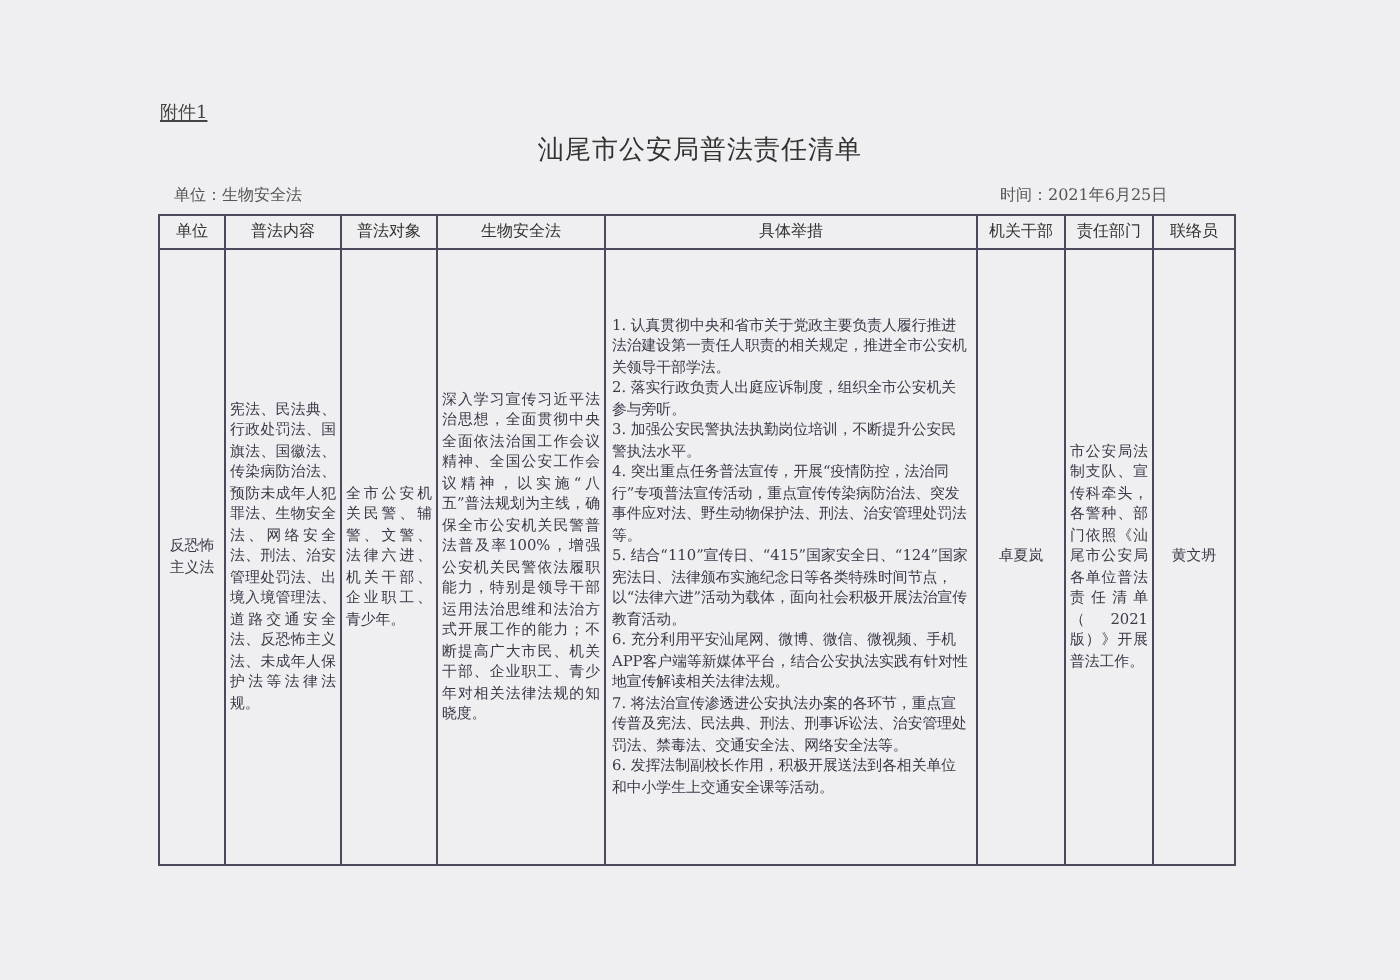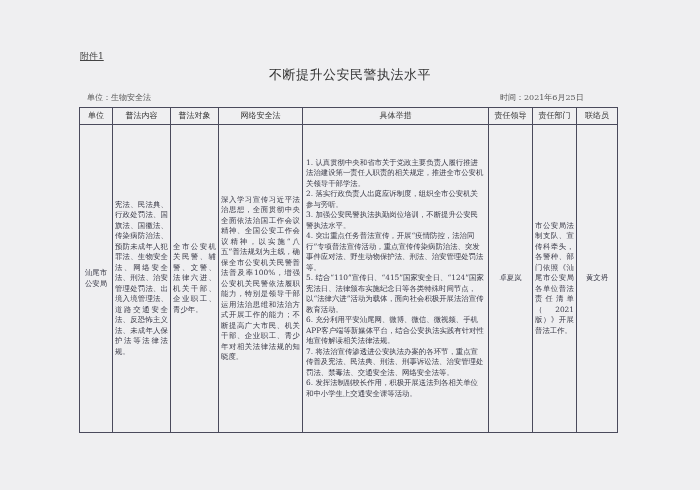--- a/index.html
+++ b/index.html
@@ -24,50 +24,50 @@
   th { height:16px; font-weight:normal; font-size:8px; color:#333; }
   td.body { height:307px; }
   td.measures { vertical-align:middle; padding:0 3px; }
   .center { text-align:center; }
   .c-text { text-align:justify; }
 </style>
 </head>
 <body>
 
 <div class="attach">附件1</div>
-<div class="title">不断提升公安民警执法水平</div>
+<div class="title">汕尾市公安局普法责任清单</div>
 <div class="unit">单位：生物安全法</div>
 <div class="date">时间：2021年6月25日</div>
 
 <table>
   <colgroup>
     <col style="width:33px">
     <col style="width:58px">
     <col style="width:48px">
     <col style="width:84px">
     <col style="width:186px">
     <col style="width:44px">
     <col style="width:44px">
     <col style="width:41px">
   </colgroup>
   <thead>
     <tr>
       <th>单位</th>
       <th>普法内容</th>
       <th>普法对象</th>
-      <th>网络安全法</th>
+      <th>生物安全法</th>
       <th>具体举措</th>
-      <th>责任领导</th>
+      <th>机关干部</th>
       <th>责任部门</th>
       <th>联络员</th>
     </tr>
   </thead>
   <tbody>
     <tr>
-      <td class="body center">汕尾市公安局</td>
+      <td class="body center">反恐怖主义法</td>
       <td class="body c-text">宪法、民法典、行政处罚法、国旗法、国徽法、传染病防治法、预防未成年人犯罪法、生物安全法、网络安全法、刑法、治安管理处罚法、出境入境管理法、道路交通安全法、反恐怖主义法、未成年人保护法等法律法规。</td>
       <td class="body c-text">全市公安机关民警、辅警、文警、法律六进、机关干部、企业职工、青少年。</td>
       <td class="body c-text">深入学习宣传习近平法治思想，全面贯彻中央全面依法治国工作会议精神、全国公安工作会议精神，以实施“八五”普法规划为主线，确保全市公安机关民警普法普及率100%，增强公安机关民警依法履职能力，特别是领导干部运用法治思维和法治方式开展工作的能力；不断提高广大市民、机关干部、企业职工、青少年对相关法律法规的知晓度。</td>
       <td class="body measures">
         <div>1. 认真贯彻中央和省市关于党政主要负责人履行推进法治建设第一责任人职责的相关规定，推进全市公安机关领导干部学法。</div>
         <div>2. 落实行政负责人出庭应诉制度，组织全市公安机关参与旁听。</div>
         <div>3. 加强公安民警执法执勤岗位培训，不断提升公安民警执法水平。</div>
         <div>4. 突出重点任务普法宣传，开展“疫情防控，法治同行”专项普法宣传活动，重点宣传传染病防治法、突发事件应对法、野生动物保护法、刑法、治安管理处罚法等。</div>
         <div>5. 结合“110”宣传日、“415”国家安全日、“124”国家宪法日、法律颁布实施纪念日等各类特殊时间节点，以“法律六进”活动为载体，面向社会积极开展法治宣传教育活动。</div>
         <div>6. 充分利用平安汕尾网、微博、微信、微视频、手机APP客户端等新媒体平台，结合公安执法实践有针对性地宣传解读相关法律法规。</div>

